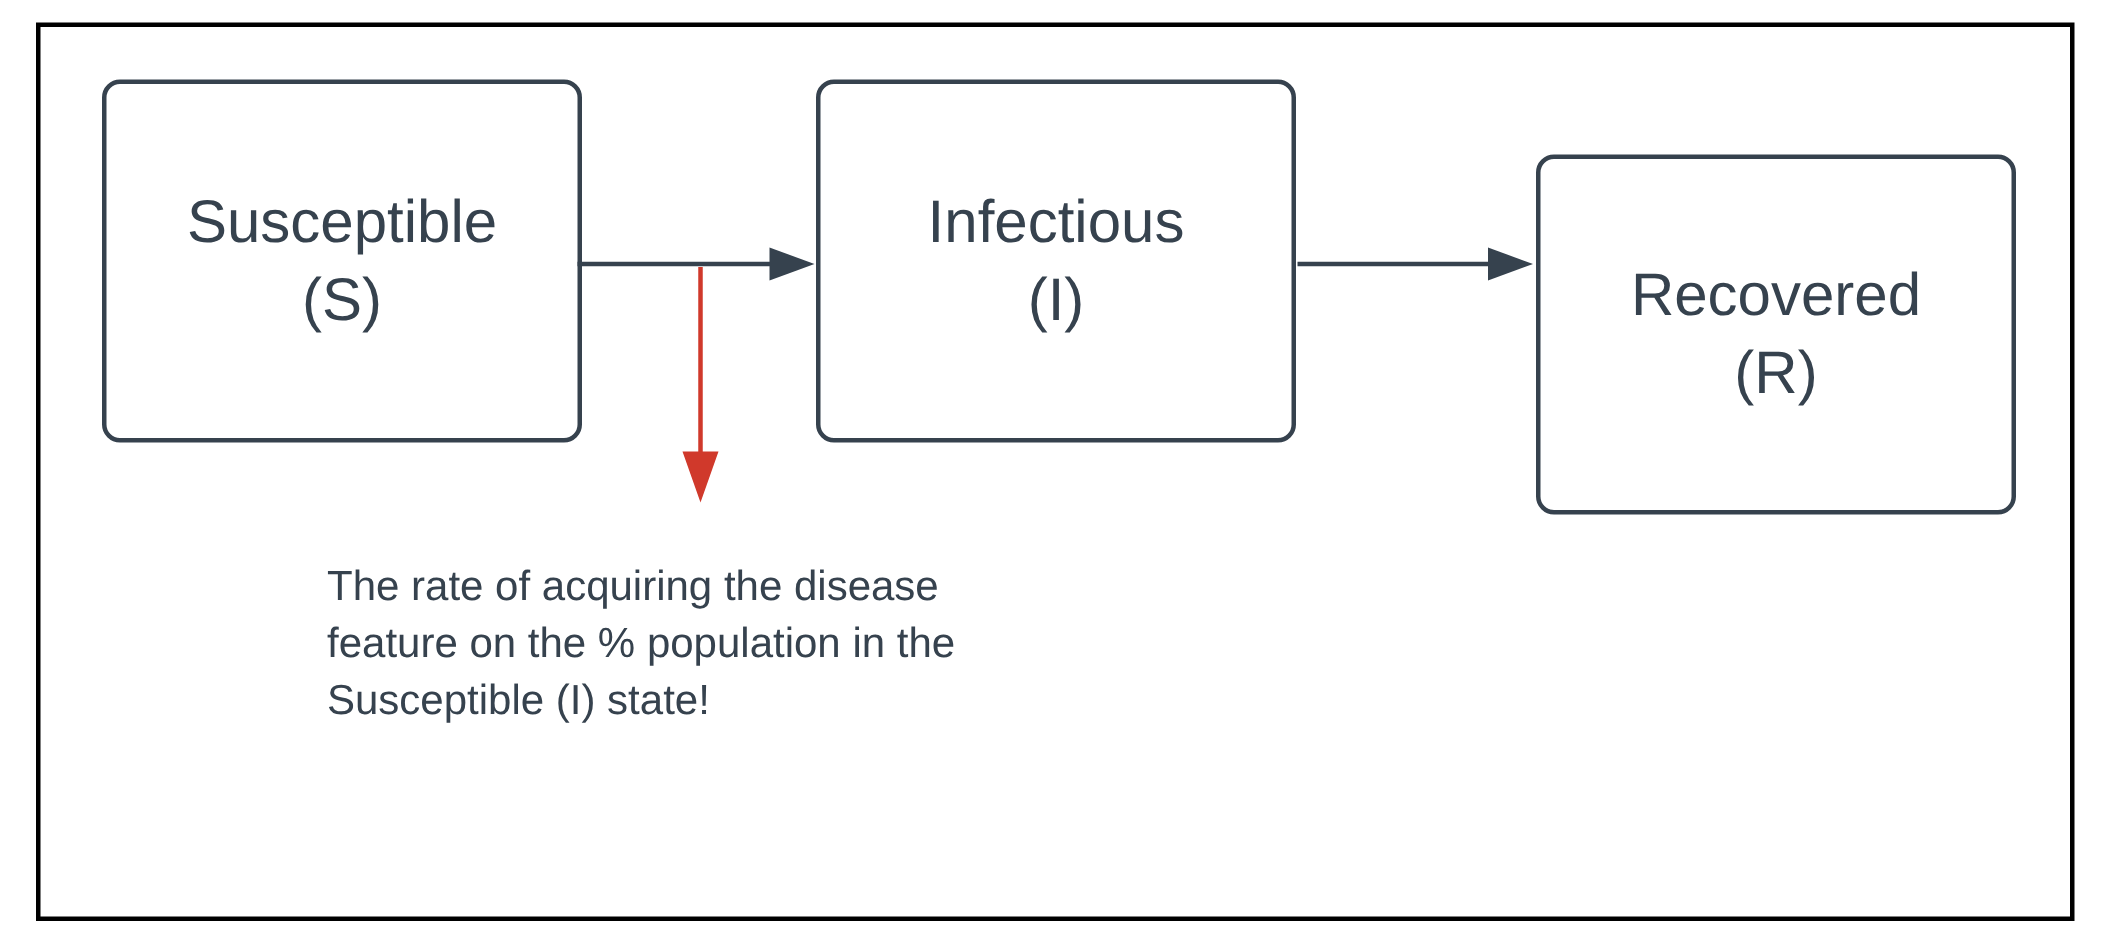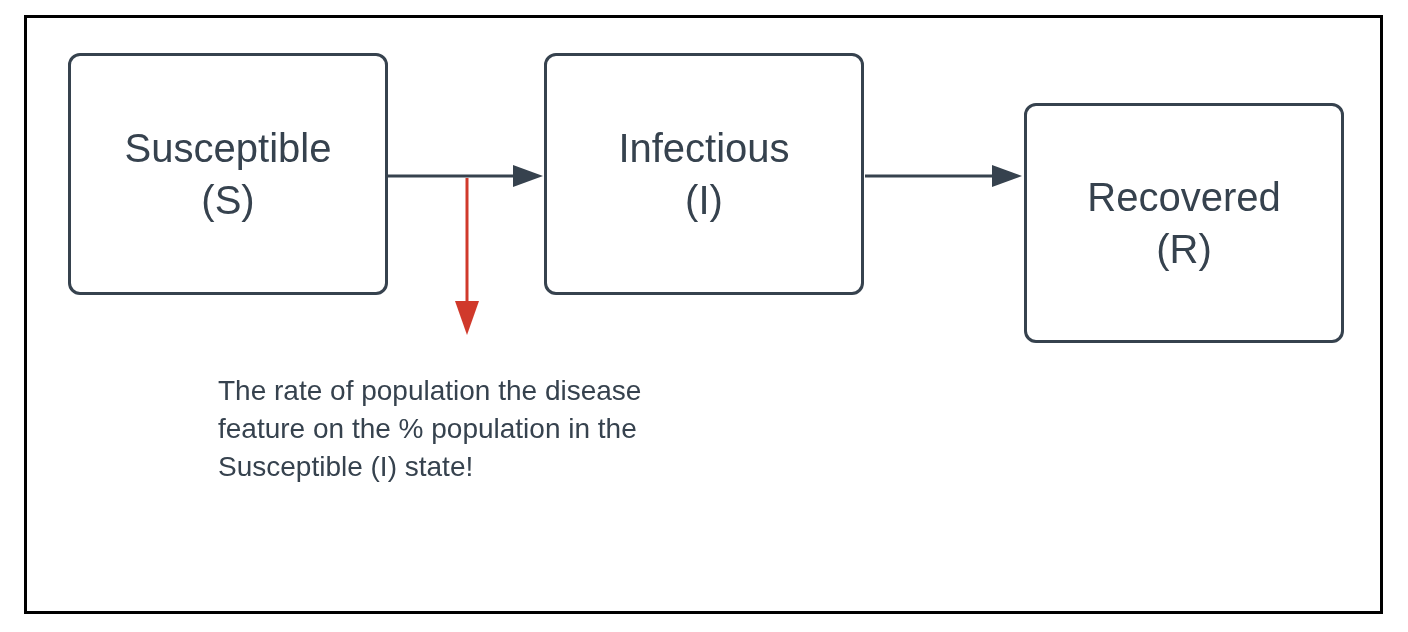--- a/index.html
+++ b/index.html
@@ -95,16 +95,16 @@
     <polygon points="992,165 1022,176 992,187" fill="#36424E"></polygon>
   </g>
 
   <g>
     <line x1="467" y1="178" x2="467" y2="303" stroke="#D0392B" stroke-width="3"></line>
     <polygon points="455,301 479,301 467,335" fill="#D0392B"></polygon>
   </g>
 </svg>
 
 <div class="annotation">
-  <div>The rate of population the disease</div>
+  <div>The rate of acquiring the disease</div>
   <div>feature on the % population in the</div>
   <div>Susceptible (I) state!</div>
 </div>
 
 </body></html>

